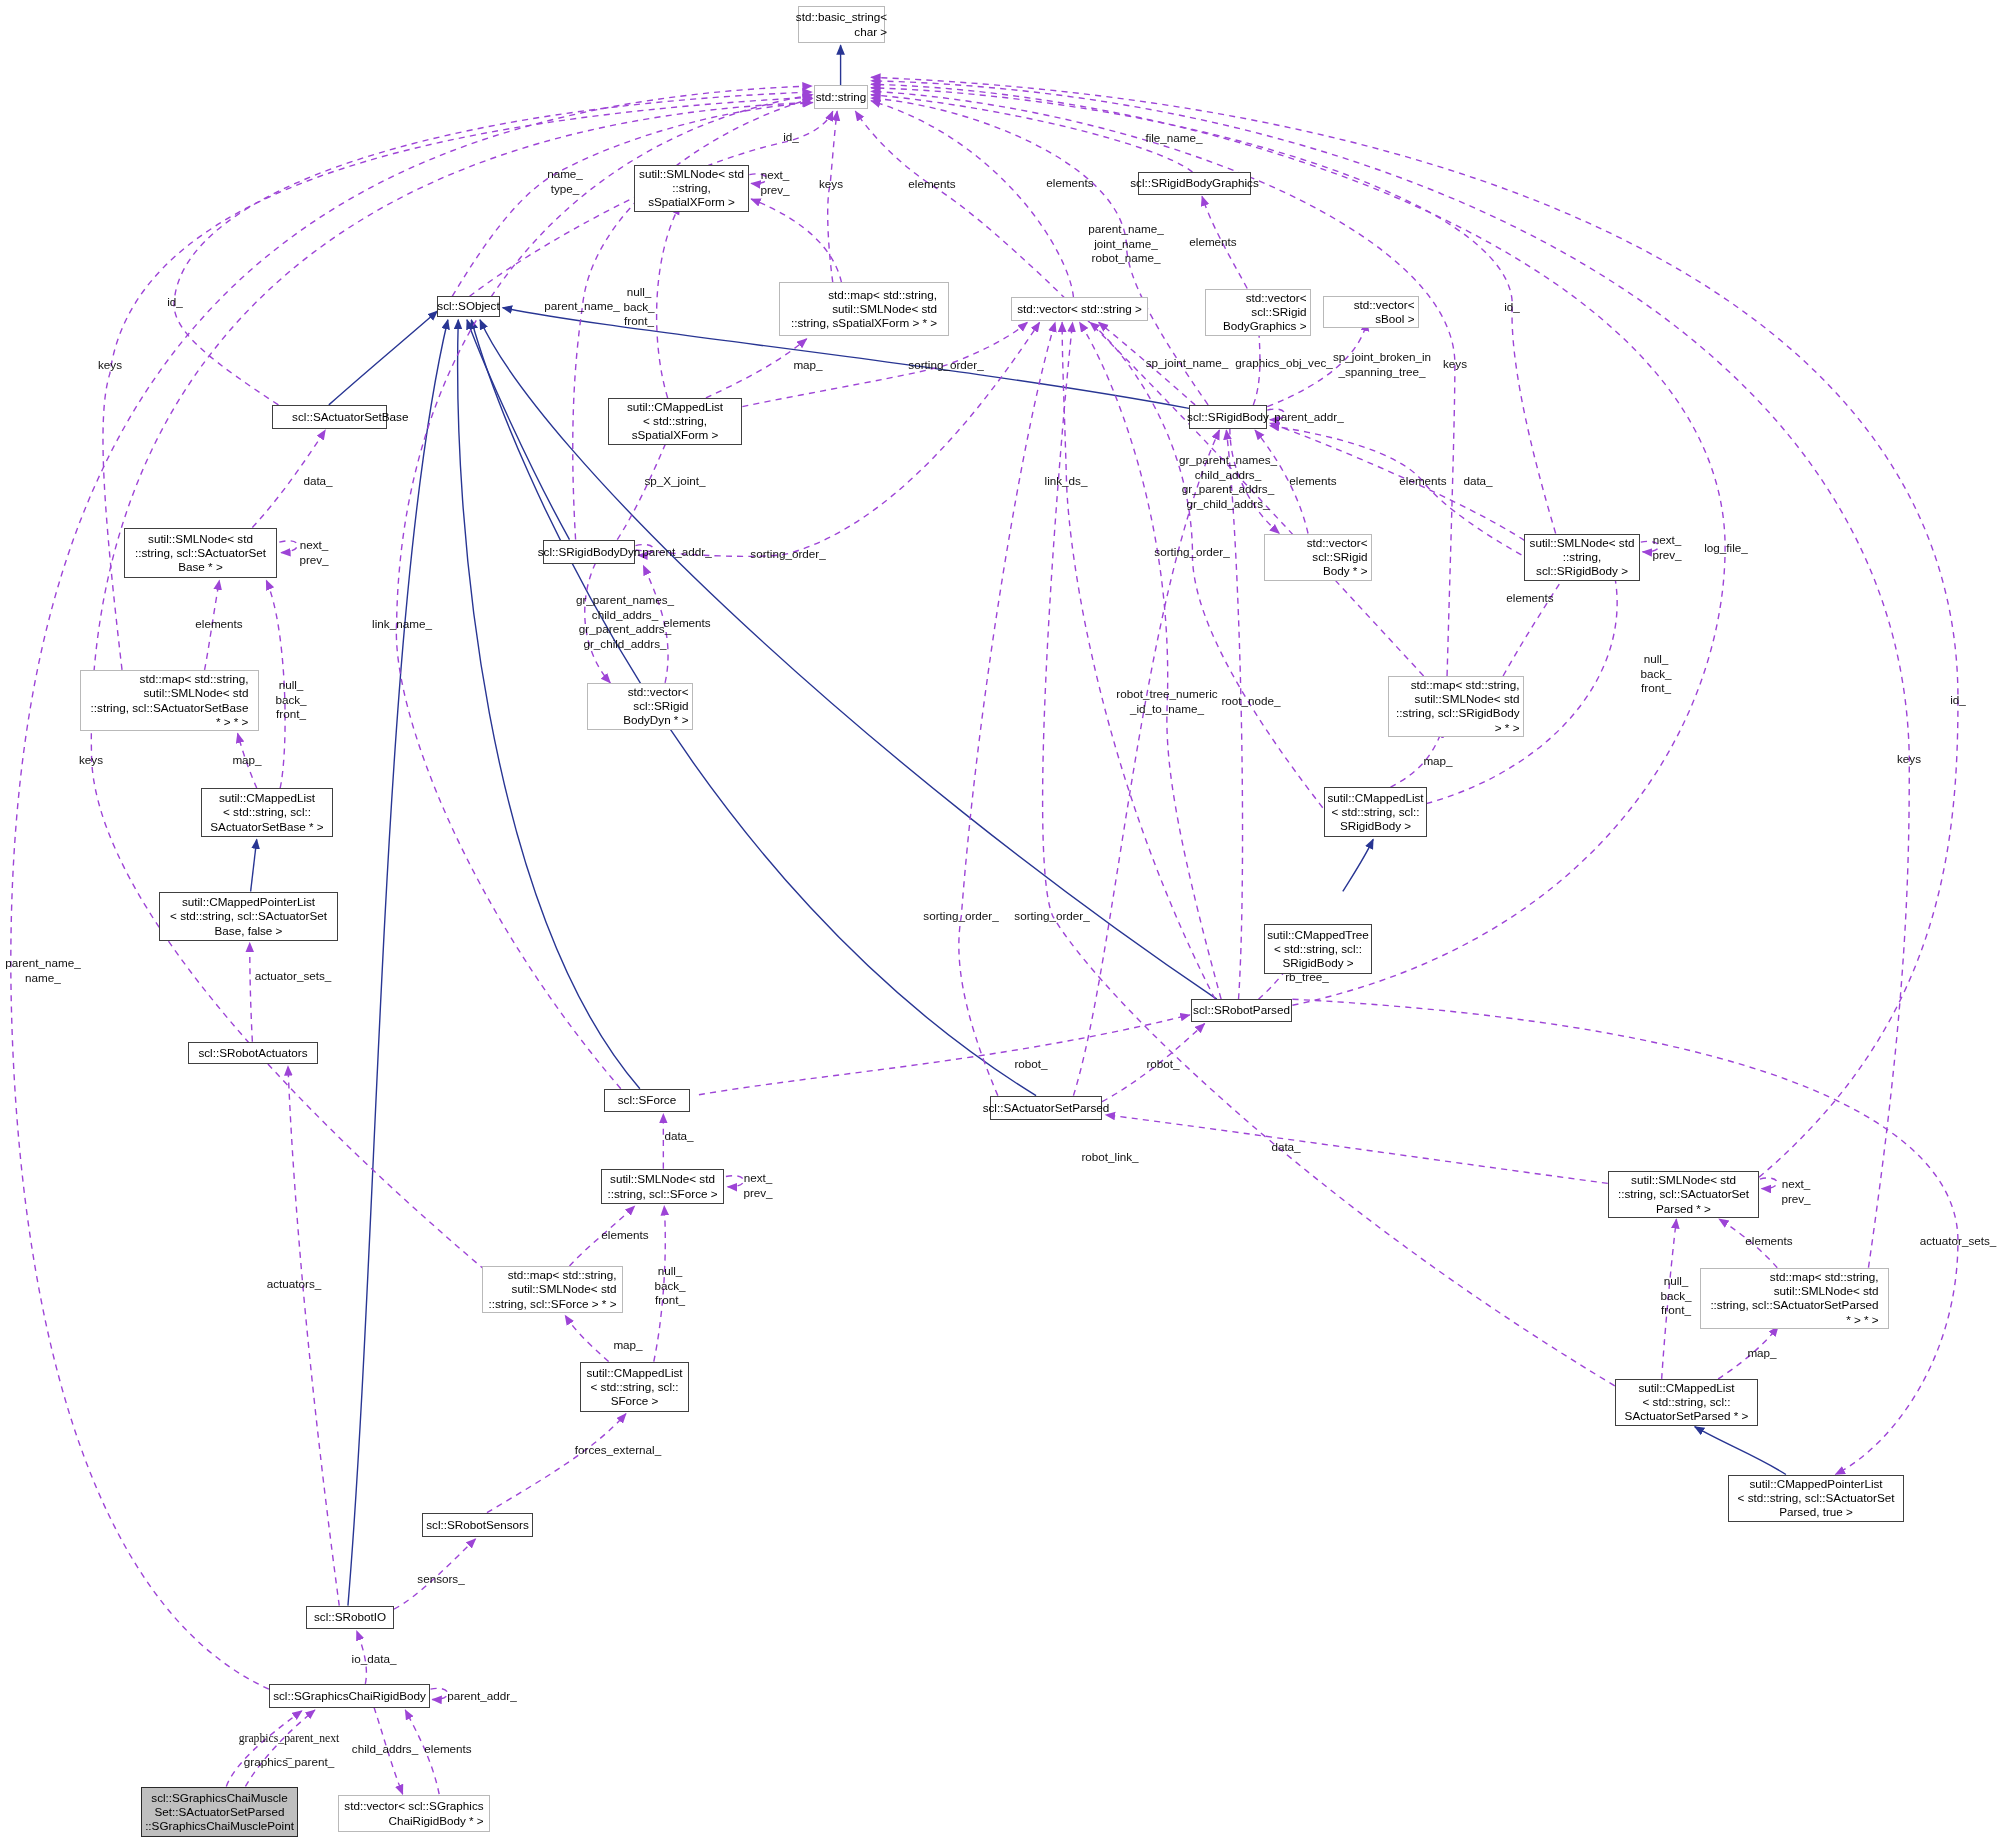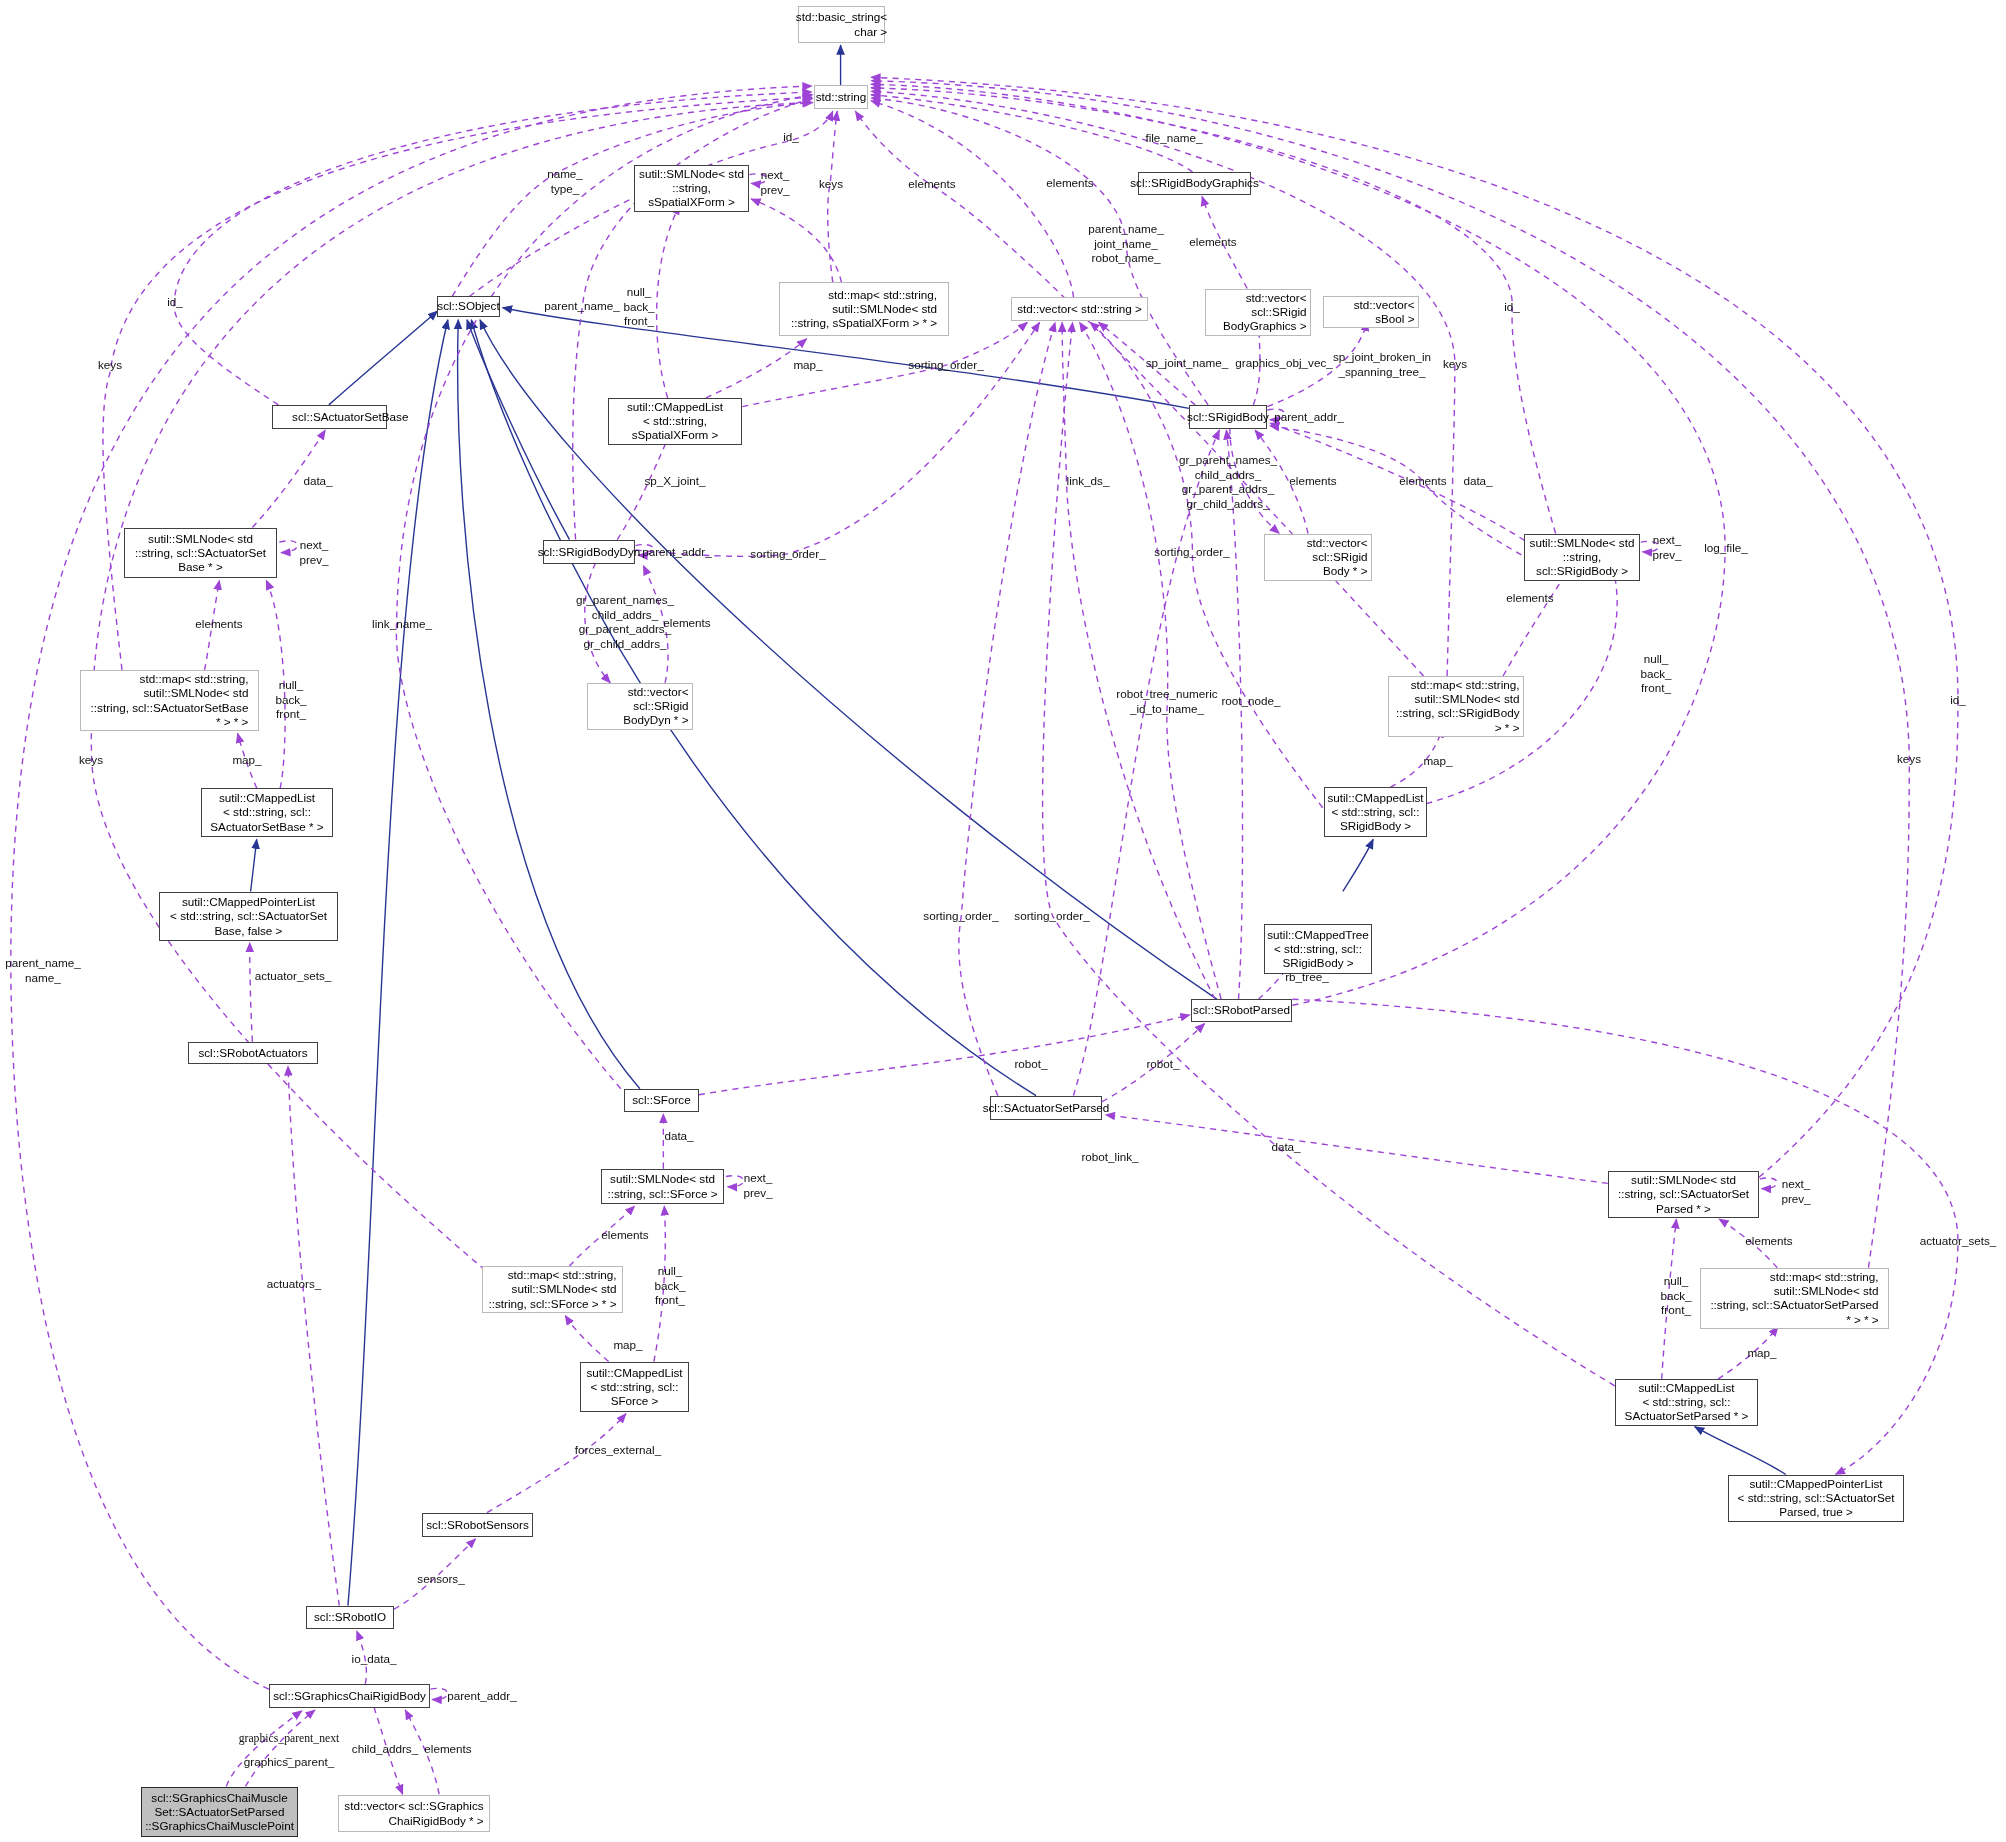--- a/index.html
+++ b/index.html
@@ -159,21 +159,21 @@
       <div class="edge-label" style="left: 1313px; top: 481px;">elements</div>
       <div class="edge-label" style="left: 1478px; top: 481px;">data_</div>
       <div class="edge-label" style="left: 1423px; top: 481px;">elements</div>
       <div class="edge-label" style="left: 1530px; top: 598px;">elements</div>
       <div class="edge-label" style="left: 1656px; top: 674px;">null_
 back_
 front_</div>
       <div class="edge-label" style="left: 1726px; top: 548px;">log_file_</div>
       <div class="edge-label" style="left: 1667px; top: 548px;">next_
 prev_</div>
-      <div class="edge-label" style="left: 1088px; top: 481px;">link_ds_</div>
+      <div class="edge-label" style="left: 1066px; top: 481px;">link_ds_</div>
       <div class="edge-label" style="left: 1192px; top: 552px;">sorting_order_</div>
       <div class="edge-label" style="left: 675px; top: 481px;">sp_X_joint_</div>
       <div class="edge-label" style="left: 677px; top: 552px;">parent_addr_</div>
       <div class="edge-label" style="left: 788px; top: 554px;">sorting_order_</div>
       <div class="edge-label" style="left: 625px; top: 622px;">gr_parent_names_
 child_addrs_
 gr_parent_addrs_
 gr_child_addrs_</div>
       <div class="edge-label" style="left: 687px; top: 623px;">elements</div>
       <div class="edge-label" style="left: 314px; top: 553px;">next_
@@ -266,21 +266,21 @@
 sutil::SMLNode&lt; std
 ::string, scl::SRigidBody &gt; * &gt;</div>
       <div class="node " style="left: 1324px; top: 787px; width: 103px; min-height: 50px;">sutil::CMappedList
 &lt; std::string, scl::
 SRigidBody &gt;</div>
       <div class="node " style="left: 1264px; top: 892px; width: 108px; min-height: 50px; margin-top: 32px;">sutil::CMappedTree
 &lt; std::string, scl::
 SRigidBody &gt;</div>
       <div class="node " style="left: 1191px; top: 999px; width: 101px; min-height: 22.6px;">scl::SRobotParsed</div>
       <div class="node " style="left: 990px; top: 1096px; width: 112px; min-height: 23.5px;">scl::SActuatorSetParsed</div>
-      <div class="node " style="left: 624px; top: 1089px; width: 75px; min-height: 22.6px;">scl::SForce</div>
+      <div class="node " style="left: 604px; top: 1089px; width: 86px; min-height: 22.6px;">scl::SForce</div>
       <div class="node " style="left: 601px; top: 1169px; width: 123px; min-height: 35px;">sutil::SMLNode&lt; std
 ::string, scl::SForce &gt;</div>
       <div class="node template" style="left: 482px; top: 1266px; width: 141px; min-height: 47px;">std::map&lt; std::string,
 sutil::SMLNode&lt; std
 ::string, scl::SForce &gt; * &gt;</div>
       <div class="node " style="left: 580px; top: 1362px; width: 109px; min-height: 50px;">sutil::CMappedList
 &lt; std::string, scl::
 SForce &gt;</div>
       <div class="node " style="left: 422px; top: 1513px; width: 111px; min-height: 23.5px;">scl::SRobotSensors</div>
       <div class="node " style="left: 306px; top: 1606px; width: 88px; min-height: 22.6px;">scl::SRobotIO</div>

